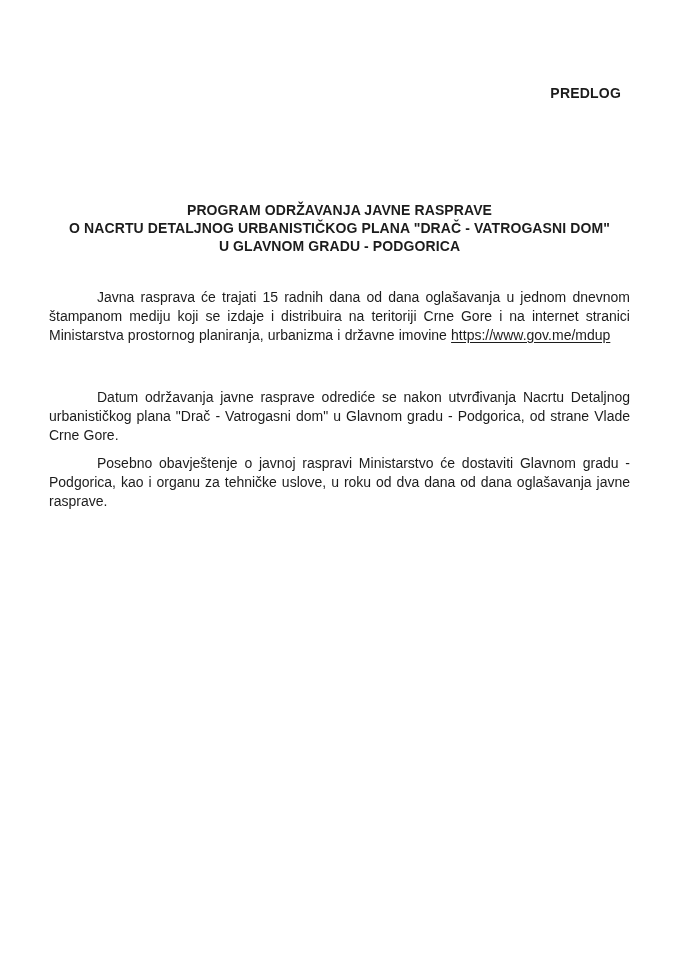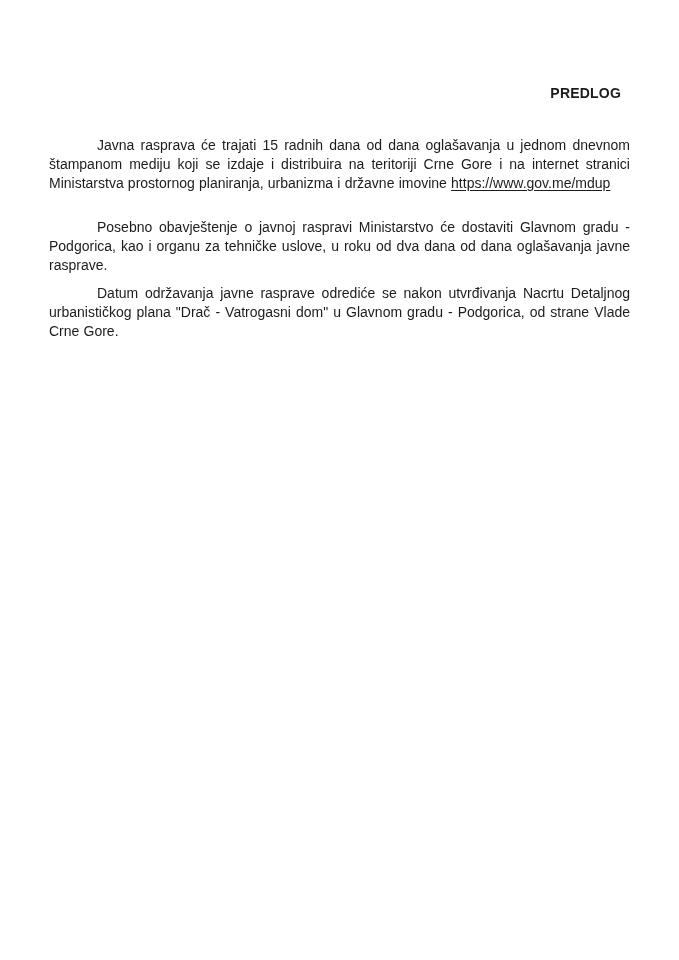--- a/index.html
+++ b/index.html
@@ -42,47 +42,52 @@
     font-size: 14px;
     line-height: 19px;
     text-align: justify;
   }
   .doc-body p {
     margin: 0 0 9px 0;
     text-indent: 48px;
     word-spacing: 0.3px;
   }
   .doc-body p.after-link-gap {
-    margin-bottom: 25px;
+    margin-bottom: 43px;
   }
   .doc-link {
     color: inherit;
     text-decoration: underline;
     text-underline-offset: 2px;
   }
 </style>
 </head>
 <body>
 
 <div class="page">
 
   <div class="proposal-tag">PREDLOG</div>
 
+  <div class="doc-title">
+    <div>PROGRAM ODRŽAVANJA JAVNE RASPRAVE</div>
+    <div>O NACRTU DETALJNOG URBANISTIČKOG PLANA "DRAČ - VATROGASNI DOM"</div>
+    <div>U GLAVNOM GRADU - PODGORICA</div>
+  </div>
 
   <div class="doc-body">
 
 
     <p class="after-link-gap">
       <span>Javna rasprava će trajati 15 radnih dana od dana oglašavanja u jednom dnevnom štampanom mediju koji se izdaje i distribuira na teritoriji Crne Gore i na internet stranici Ministarstva prostornog planiranja, urbanizma i državne imovine </span><a class="doc-link">https://www.gov.me/mdup</a>
     </p>
 
     <p>
-      <span>Posebno obavještenje o javnoj raspravi Ministarstvo će dostaviti Glavnom gradu - Podgorica, kao i organu za tehničke uslove, u roku od dva dana od dana oglašavanja javne rasprave.</span>
+      <span>Datum održavanja javne rasprave odrediće se nakon utvrđivanja Nacrtu Detaljnog urbanističkog plana "Drač - Vatrogasni dom" u Glavnom gradu - Podgorica, od strane Vlade Crne Gore.</span>
     </p>
 
     <p>
-      <span>Datum održavanja javne rasprave odrediće se nakon utvrđivanja Nacrtu Detaljnog urbanističkog plana "Drač - Vatrogasni dom" u Glavnom gradu - Podgorica, od strane Vlade Crne Gore.</span>
+      <span>Posebno obavještenje o javnoj raspravi Ministarstvo će dostaviti Glavnom gradu - Podgorica, kao i organu za tehničke uslove, u roku od dva dana od dana oglašavanja javne rasprave.</span>
     </p>
 
 
   </div>
 
 </div>
 
 </body></html>

